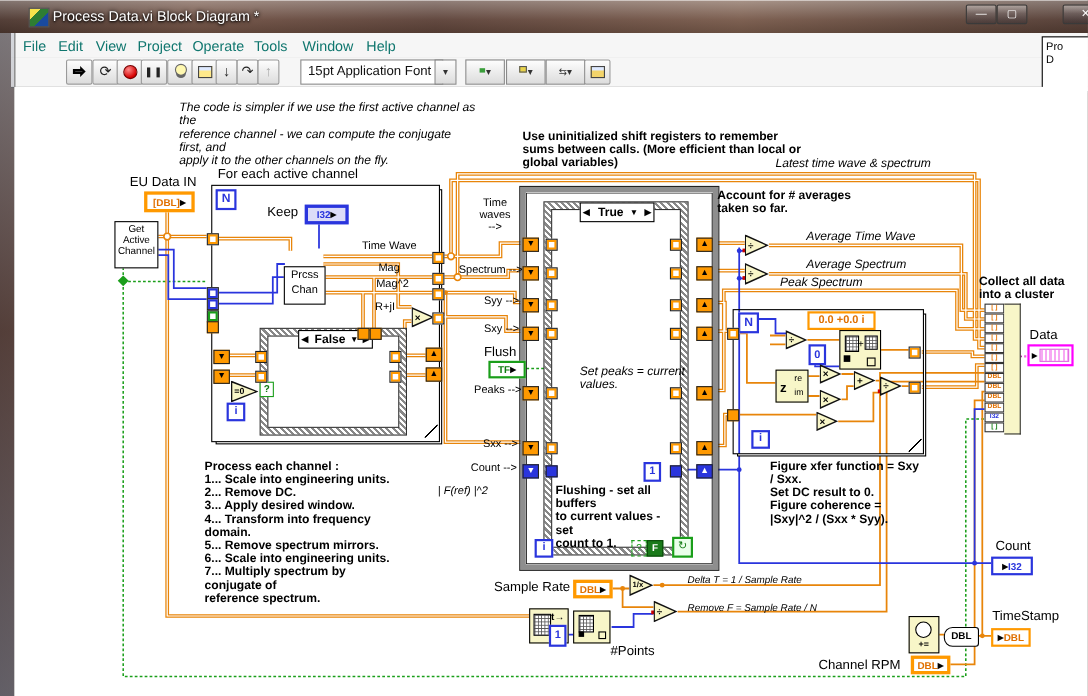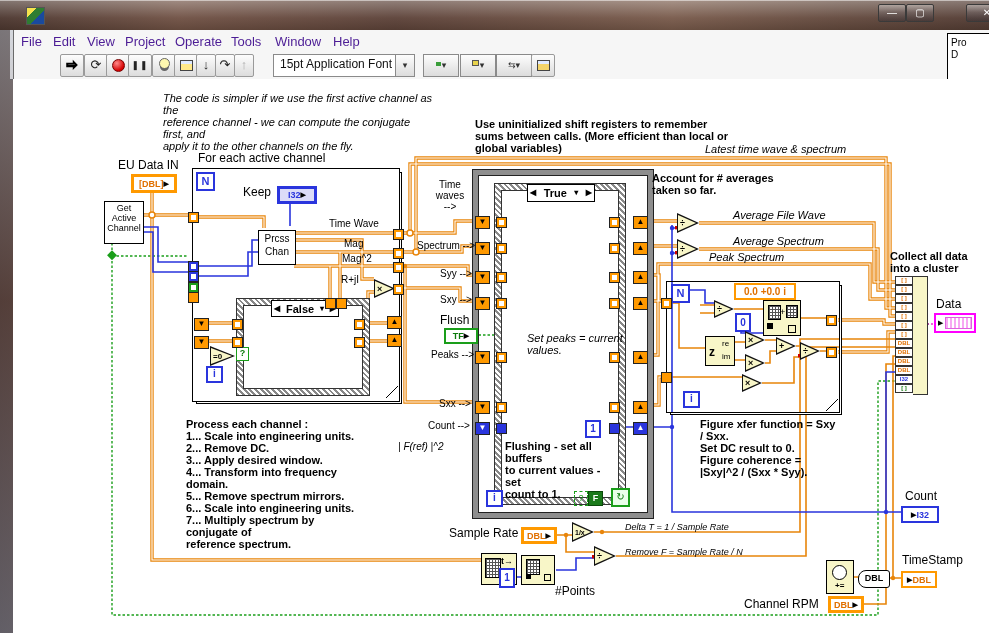--- a/index.html
+++ b/index.html
@@ -11,21 +11,21 @@
   .titlebar{left:0;top:0;width:989px;height:30px;
     background:linear-gradient(180deg,rgba(205,195,190,.55),rgba(130,105,95,.45) 60%,rgba(90,70,60,.5));
     box-shadow:inset 0 1px rgba(255,255,255,.5)}
   .title{left:48px;top:7px;font-size:13px;color:#fff;text-shadow:0 0 4px #000,0 1px 2px #000}
   .vi16{left:26px;top:7px;width:17px;height:16px;background:#222;border:1px solid #555;
     background:linear-gradient(135deg,#f7e34c 30%,#2e7d32 30% 60%,#1a4a9e 60%)}
   .wbtn{top:4px;height:16px;border:1px solid #3a3a3a;border-radius:2px;color:#fff;
     background:linear-gradient(180deg,rgba(255,255,255,.35),rgba(120,120,130,.25) 45%,rgba(40,40,50,.35));
     font-size:10px;text-align:center;line-height:15px}
   .menubar{left:10px;top:30px;width:979px;height:22px;background:#f6f6f6;border-bottom:1px solid #d0d0d0}
-  .mitem{top:3px;font-size:13px;color:#4c1d95;padding:1px 3px}
+  .mitem{top:3px;font-size:13px;color:#0f766e;padding:1px 3px}
   .toolbar{left:10px;top:52px;width:979px;height:27px;background:#f6f6f6;border-bottom:1px solid #111}
   .tbtn{top:2px;width:22px;height:21px;border:1px solid #9a9a9a;border-radius:2px;
     background:linear-gradient(180deg,#fdfdfd,#dcdcdc);text-align:center;line-height:20px;font-size:13px;color:#222}
   .tbtn.gray{color:#aaa}
   .runglyph{color:#fff;-webkit-text-stroke:1px #000;font-weight:bold}
   .abortdot{display:inline-block;width:11px;height:11px;border-radius:50%;
     background:radial-gradient(circle at 35% 30%,#ff8a8a,#d50000 70%);border:1px solid #700;margin-top:4px}
   .bulb{display:inline-block;width:9px;height:9px;border-radius:50%;background:#fff8b0;
     border:1px solid #666;box-shadow:0 3px 0 -1px #666;margin-top:3px}
   .probe{display:inline-block;width:11px;height:9px;border:1px solid #444;background:#ffe98a;margin-top:5px;
@@ -90,20 +90,21 @@
   .cO{color:#e07000}.cB{color:#2a35dd}.cG{color:#0c7a0c}
   .pinkterm{border:2px solid #f0f;background:#fff;display:flex;align-items:center;padding:0 2px;gap:2px}
   .pinkpat{flex:1;height:10px;background:repeating-linear-gradient(90deg,#f7a8f3 0 2px,#fff 2px 4px);border:1px solid #e060e0}
   .clock{border-radius:50%;border:1px solid #000;background:#fff}
 </style>
 </head>
 <body>
 
 <div class="ab titlebar">
   <div class="ab vi16"></div>
+  <div class="ab title">Process Data.vi Block Diagram *</div>
   <div class="ab wbtn" style="left:878px;width:26px">—</div>
   <div class="ab wbtn" style="left:906px;width:26px">▢</div>
   <div class="ab wbtn" style="left:966px;width:40px">✕</div>
 </div>
 
 <div class="ab menubar">
   <span class="ab mitem" style="left:8px">File</span>
   <span class="ab mitem" style="left:40px">Edit</span>
   <span class="ab mitem" style="left:74px">View</span>
   <span class="ab mitem" style="left:112px">Project</span>
@@ -249,21 +250,21 @@
 
 <div class="ab cm cmi" style="left:163px;top:92px;width:270px">The code is simpler if we use the first active channel as the
 reference channel - we can compute the conjugate first, and
 apply it to the other channels on the fly.</div>
 <div class="ab cm cmb" style="left:475px;top:118px;width:290px">Use uninitialized shift registers to remember
 sums between calls.  (More efficient than local or
 global variables)</div>
 <div class="ab cm cmi" style="left:705px;top:143px">Latest time wave &amp; spectrum</div>
 <div class="ab cm cmb" style="left:652px;top:172px">Account for # averages
 taken so far.</div>
-<div class="ab cm cmi" style="left:733px;top:209px">Average File Wave</div>
+<div class="ab cm cmi" style="left:733px;top:209px">Average Time Wave</div>
 <div class="ab cm cmi" style="left:733px;top:235px">Average Spectrum</div>
 <div class="ab cm cmi" style="left:709px;top:251px">Peak Spectrum</div>
 <div class="ab cm cmb" style="left:890px;top:250px">Collect all data
 into a cluster</div>
 <div class="ab cm cmi" style="left:527px;top:332px">Set peaks = current
 values.</div>
 <div class="ab cm cmb" style="left:505px;top:440px;width:100px">Flushing - set all buffers
 to current values - set
 count to 1.</div>
 <div class="ab cm cmb" style="left:700px;top:418px;width:140px">Figure xfer function = Sxy / Sxx.
@@ -310,21 +311,21 @@
     <span>[DBL]</span>
     <span class="arr">▶</span>
   </div>
 <div class="ab box subvi" style="left:104px;top:201px;width:38px;height:40px">Get
 Active
 Channel</div>
 <div class="ab term ctrlB" style="left:277px;top:186px;width:34px;height:12px">
     <span>I32</span>
     <span class="arr">▶</span>
   </div>
-<div class="ab box subvi" style="left:258px;top:230px;width:36px;height:32px;font-size:10px;line-height:13px">Prcss
+<div class="ab box subvi" style="left:258px;top:242px;width:36px;height:32px;font-size:10px;line-height:13px">Prcss
 Chan</div>
 
 <div class="ab tri" style="left:374px;top:279px;width:21px;height:19px">
     <b class="in"></b>
     <span>×</span>
   </div>
 <div class="ab tri" style="left:210px;top:346px;width:25px;height:20px">
     <b class="in"></b>
     <span style="font-size:8px">=0</span>
   </div>

